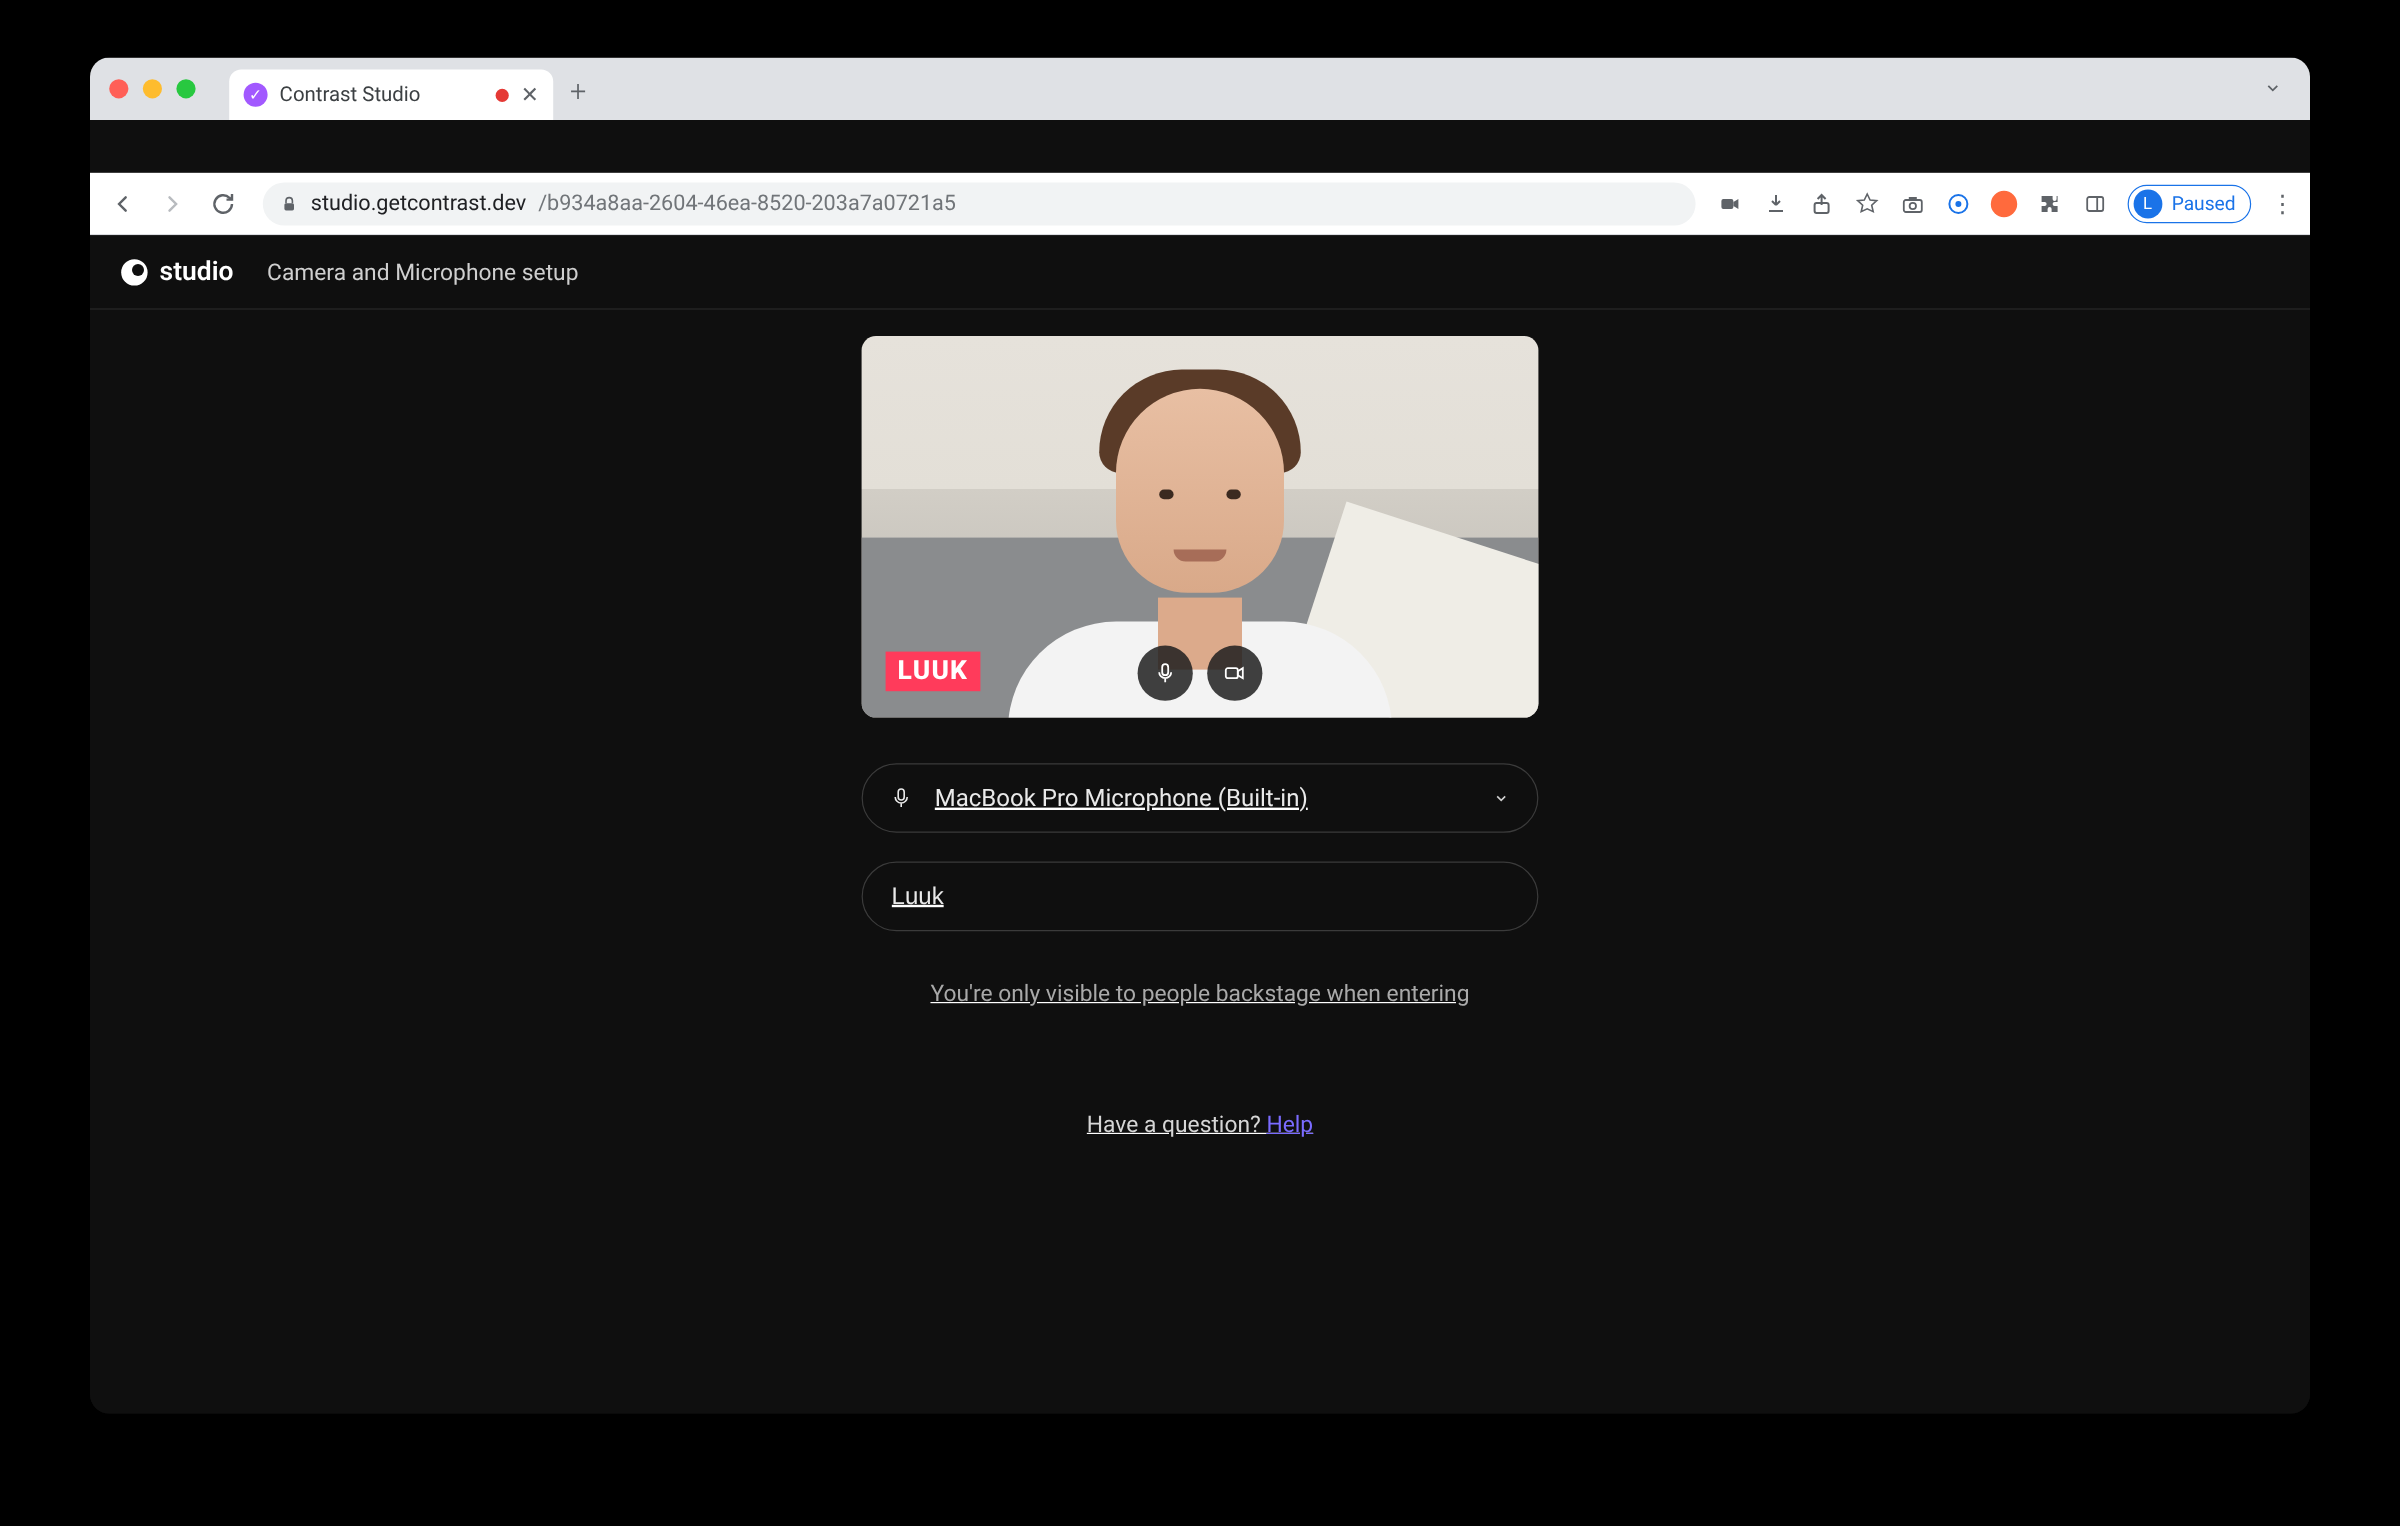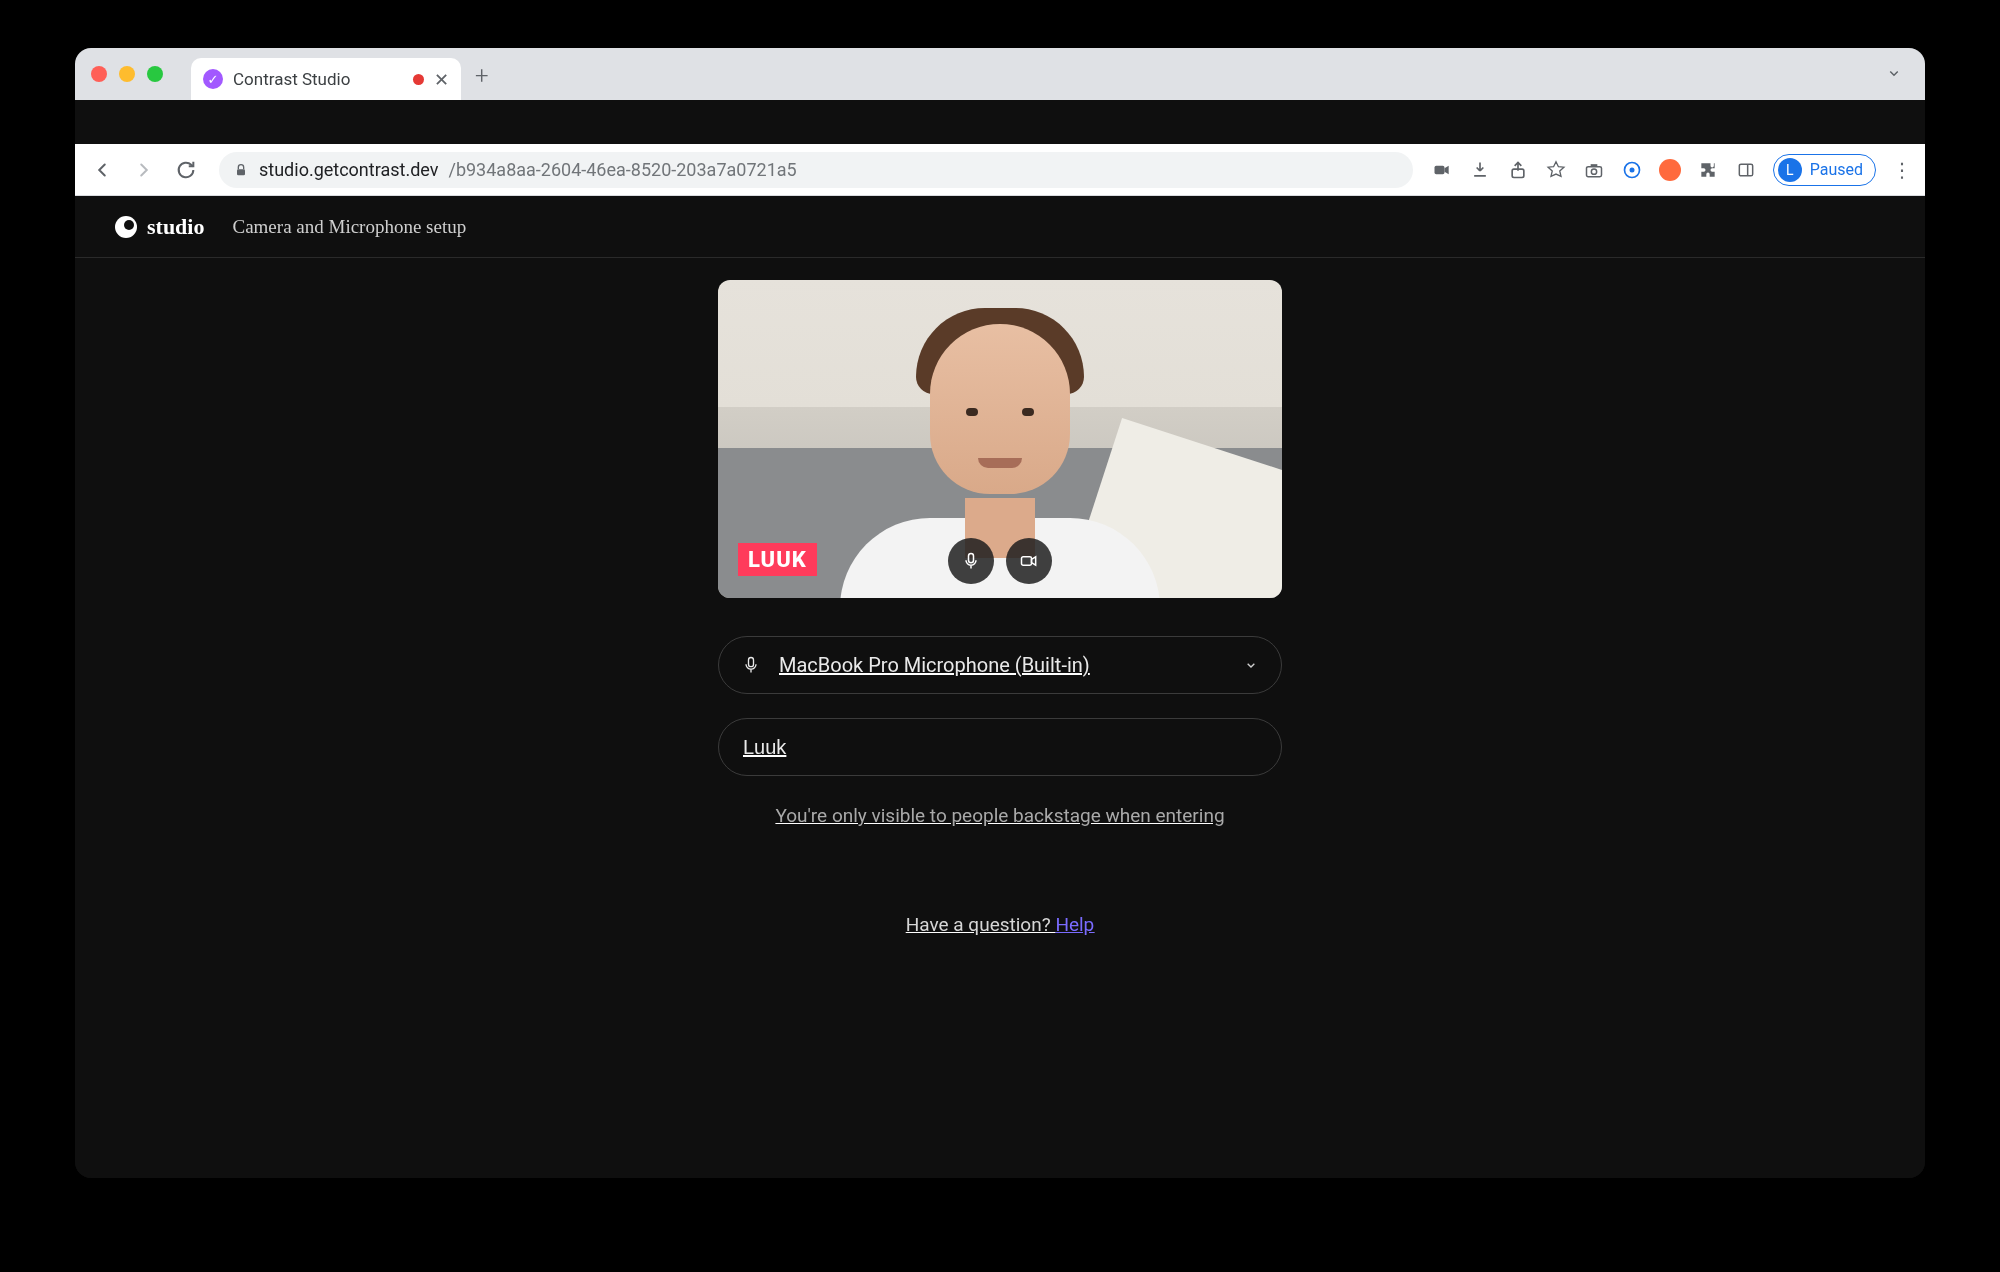--- a/index.html
+++ b/index.html
@@ -119,21 +119,21 @@
   
   .app {
     background: #0f0f0f;
     height: calc(100% - 104px);
     color: #fff;
   }
   .app-header {
     height: 62px;
     border-bottom: 1px solid #2a2a2a;
     display: flex; align-items: center;
-    padding: 0 40px; gap: 28px; font-family: Liberation Serif, serif;
+    padding: 0 26px; gap: 28px;
   }
   .studio-logo { display:flex; align-items:center; gap:10px; font-weight:600; font-size:22px; }
   .studio-mark { width:22px;height:22px;border-radius:50%;background:#fff;position:relative; }
   .studio-mark::after { content:""; position:absolute; right:3px; top:4px; width:10px;height:10px;border-radius:50%; background:#0f0f0f;}
   .app-subtitle { color:#cfcfcf; font-size:19px; }
 
   .stage {
     display:flex; flex-direction:column; align-items:center;
     padding-top: 22px;
     text-decoration: underline;
@@ -194,21 +194,21 @@
     flex:1; height:58px; border:1px solid #3b3b3b; border-radius:999px;
     background:transparent; color:#e9e9e9; font-size:20px; padding:0 24px;
     outline:none;
   }
   .tf::placeholder { color:#8c8c8c; }
   .primary-btn {
     height:58px; border:none; border-radius:999px;
     background:#5b42ff; color:#fff; font-size:20px; font-weight:500;
     cursor:pointer; margin-top:14px;
   }
-  .hint { text-align:center; color:#a9a9a9; font-size:19px; margin-top:4px; }
+  .hint { text-align:center; color:#a9a9a9; font-size:19px; margin-top:16px; }
   .help-row { text-align:center; color:#d6d6d6; font-size:19px; margin-top:62px; }
   .help-link { color:#7a6bff; }
   svg { display:block; }
 </style>
 </head>
 <body>
 
 <div class="browser-window">
 
   <div class="tabbar">

